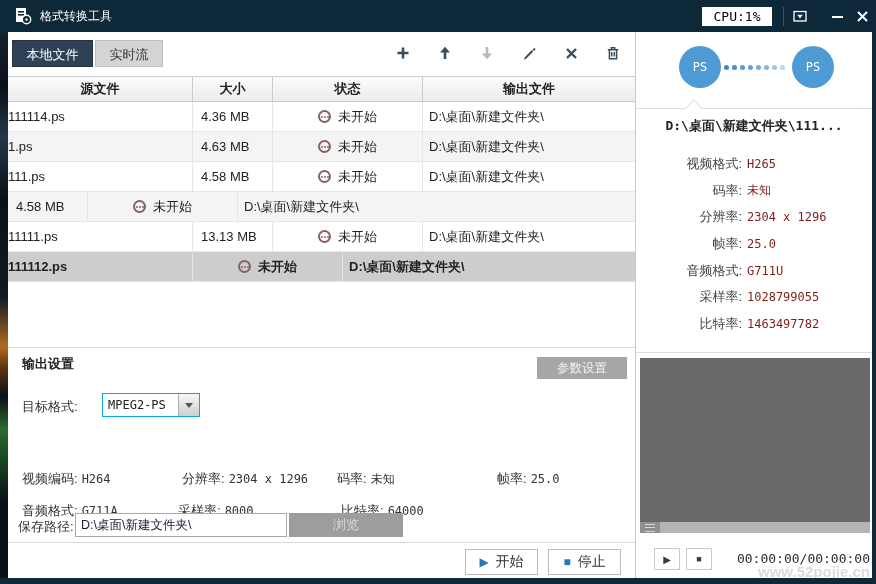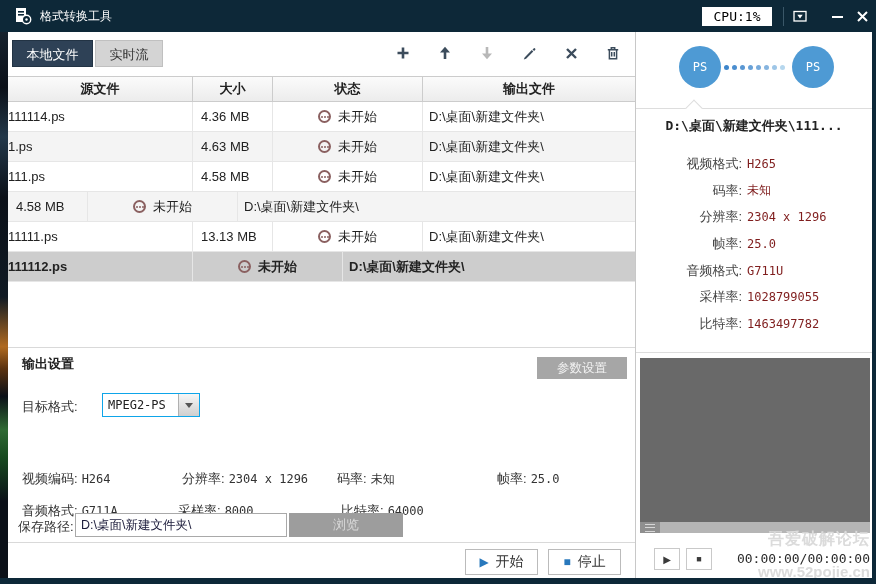--- a/index.html
+++ b/index.html
@@ -393,20 +393,19 @@
       <span class="seek-handle"></span>
     </div>
 
     <button class="pb-btn pb-play">
       <span>▶</span>
     </button>
     <button class="pb-btn pb-stop">
       <span>■</span>
     </button>
 
-    <span class="wm1">吾爱破解论坛</span>
     <span class="time-txt">00:00:00/00:00:00</span>
     <span class="wm2">www.52pojie.cn</span>
   </aside>
 
   <div class="right-border"></div>
   <div class="bottom-border"></div>
 </div>
 
 </body></html>

